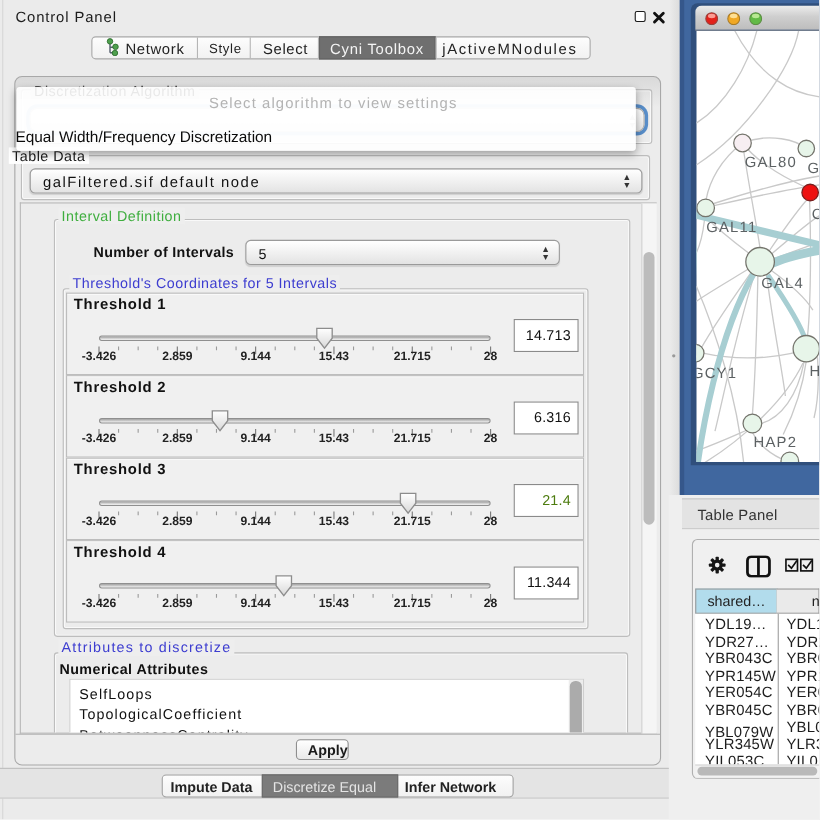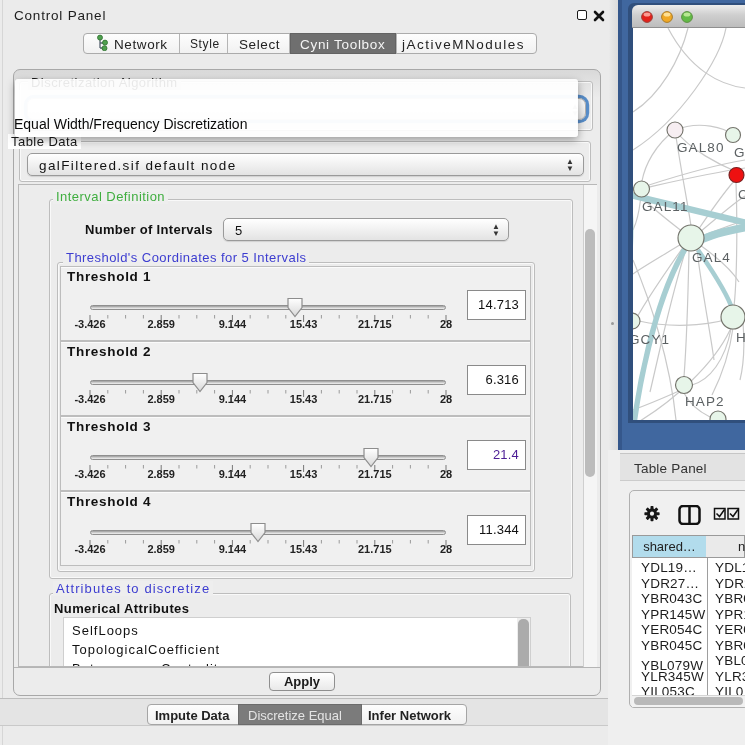--- a/index.html
+++ b/index.html
@@ -300,21 +300,21 @@
 <div class="lbl" style="left:403.0px;top:283px;width:48px;text-align:center;font-size:11px;font-weight:bold;color:#222">28</div>
 <svg class="abs" style="left:343px;top:262px" width="18" height="21" viewBox="0 0 18 21">
 <path d="M2 1.5 H16 V10.5 L9 19.5 L2 10.5 Z" fill="url(#g2)" stroke="#8d8d8d" stroke-width="1.2"></path>
 <defs>
           <linearGradient id="g2" x1="0" y1="0" x2="0" y2="1">
             <stop offset="0" stop-color="#ffffff"></stop>
             <stop offset="1" stop-color="#d8d8d8"></stop>
           </linearGradient>
         </defs>
       </svg>
-<div class="abs" style="left:448px;top:255px;width:59px;height:30px;background:#fff;border:1px solid #8a8a8a;font-size:13px;color:#4c1d95;text-align:right;line-height:28px;padding-right:6px;letter-spacing:.2px">21.4</div>
+<div class="abs" style="left:448px;top:255px;width:59px;height:30px;background:#fff;border:1px solid #8a8a8a;font-size:13px;color:#4d7c0f;text-align:right;line-height:28px;padding-right:6px;letter-spacing:.2px">21.4</div>
 <div class="abs" style="left:41px;top:306px;width:471px;height:75px;border:1px solid #bdbdbd;background:#f0f0f0;box-shadow:inset 0 1px 0 #fbfbfb"></div>
 <div class="lbl" style="left:48px;top:309px;font-size:13.5px;letter-spacing:.7px;font-weight:bold;color:#111">Threshold 4</div>
 <div class="abs" style="left:71px;top:345px;width:356px;height:5px;border-radius:3px;background:linear-gradient(#9a9a9a,#d6d6d6 60%,#efefef);border:1px solid #8f8f8f"></div>
 <svg class="abs" style="left:67px;top:354px" width="366" height="10">
         <line x1="4.0" y1="1" x2="4.0" y2="8" stroke="#777" stroke-width="1"></line>
         <line x1="21.8" y1="1" x2="21.8" y2="4.5" stroke="#9a9a9a" stroke-width="1"></line>
         <line x1="39.6" y1="1" x2="39.6" y2="4.5" stroke="#9a9a9a" stroke-width="1"></line>
         <line x1="57.4" y1="1" x2="57.4" y2="4.5" stroke="#9a9a9a" stroke-width="1"></line>
         <line x1="75.2" y1="1" x2="75.2" y2="8" stroke="#777" stroke-width="1"></line>
         <line x1="93.0" y1="1" x2="93.0" y2="4.5" stroke="#9a9a9a" stroke-width="1"></line>
@@ -356,24 +356,25 @@
 <div class="abs" style="left:44px;top:432px;width:468px;height:60px;background:#ffffff;border:1px solid #cfcfcf"></div>
 <div class="lbl" style="left:53px;top:438px;font-size:13px;letter-spacing:1.0px;color:#111">SelfLoops</div>
 <div class="lbl" style="left:53px;top:457px;font-size:13px;letter-spacing:1.0px;color:#111">TopologicalCoefficient</div>
 <div class="lbl" style="left:53px;top:476px;font-size:13px;letter-spacing:1.0px;color:#111">BetweennessCentrality</div>
 <div class="abs" style="left:498px;top:433px;width:13px;height:58px;background:#ededed"></div>
 <div class="abs" style="left:499px;top:434px;width:11px;height:56px;background:#ababab;border-radius:5px"></div>
 </div>
 <div class="abs" style="left:583px;top:185px;width:14px;height:482px;background:#f5f5f5;border-left:1px solid #cfcfcf"></div>
 <div class="abs" style="left:585px;top:229px;width:10px;height:248px;background:#bcbcbc;border-radius:5px"></div>
 <div class="abs" style="left:14px;top:667px;width:586px;height:1px;background:#b5b5b5"></div>
-<div class="abs" style="left:269px;top:672px;width:66px;height:19px;background:linear-gradient(#ffffff,#e9e9e9);border:1px solid #8f8f8f;border-radius:4px;font-size:13px;font-weight:bold;color:#1a1a1a;text-align:center;line-height:17px">Apply</div>
+<div class="abs" style="left:269px;top:672px;width:48px;height:19px;background:linear-gradient(#ffffff,#e9e9e9);border:1px solid #8f8f8f;border-radius:4px;font-size:13px;font-weight:bold;color:#1a1a1a;text-align:right;line-height:17px">Apply</div>
 <div class="abs" style="left:0;top:698px;width:608px;height:28px;background:#e4e4e4;border-top:1px solid #bdbdbd;border-bottom:1px solid #c9c9c9"></div>
 <div class="abs" style="left:147px;top:704px;width:320px;height:21px;background:linear-gradient(#fdfdfd,#f1f1f1);border:1px solid #a5a5a5;border-radius:4px"></div>
 <div class="abs" style="left:238px;top:704px;width:124px;height:21px;background:#7b7b7b;border:1px solid #6b6b6b"></div>
 <div class="lbl" style="left:155px;top:708px;font-size:13px;font-weight:bold;color:#222">Impute Data</div>
 <div class="lbl" style="left:248px;top:708px;font-size:13px;color:#e4e4e4">Discretize Equal</div>
 <div class="lbl" style="left:368px;top:708px;font-size:13px;font-weight:bold;color:#222">Infer Network</div>
 <div class="abs" style="left:611px;top:322px;width:3px;height:3px;border-radius:2px;background:#9a9a9a"></div>
 <div class="abs" style="left:15px;top:79px;width:563px;height:58px;background:rgba(255,255,255,.9);
 border-radius:3px;box-shadow:0 3px 8px rgba(0,0,0,.35)"></div>
 <div class="abs" style="left:16px;top:90px;width:561px;height:40px;background:rgba(255,255,255,.62)"></div>
+<div class="lbl" style="left:190px;top:86px;font-size:13.5px;letter-spacing:1.0px;color:#b3b3b3">Select algorithm to view settings</div>
 <div class="lbl" style="left:14px;top:116px;font-size:14px;color:#0a0a0a">Equal Width/Frequency Discretization</div>
 </div>
 </body></html>

